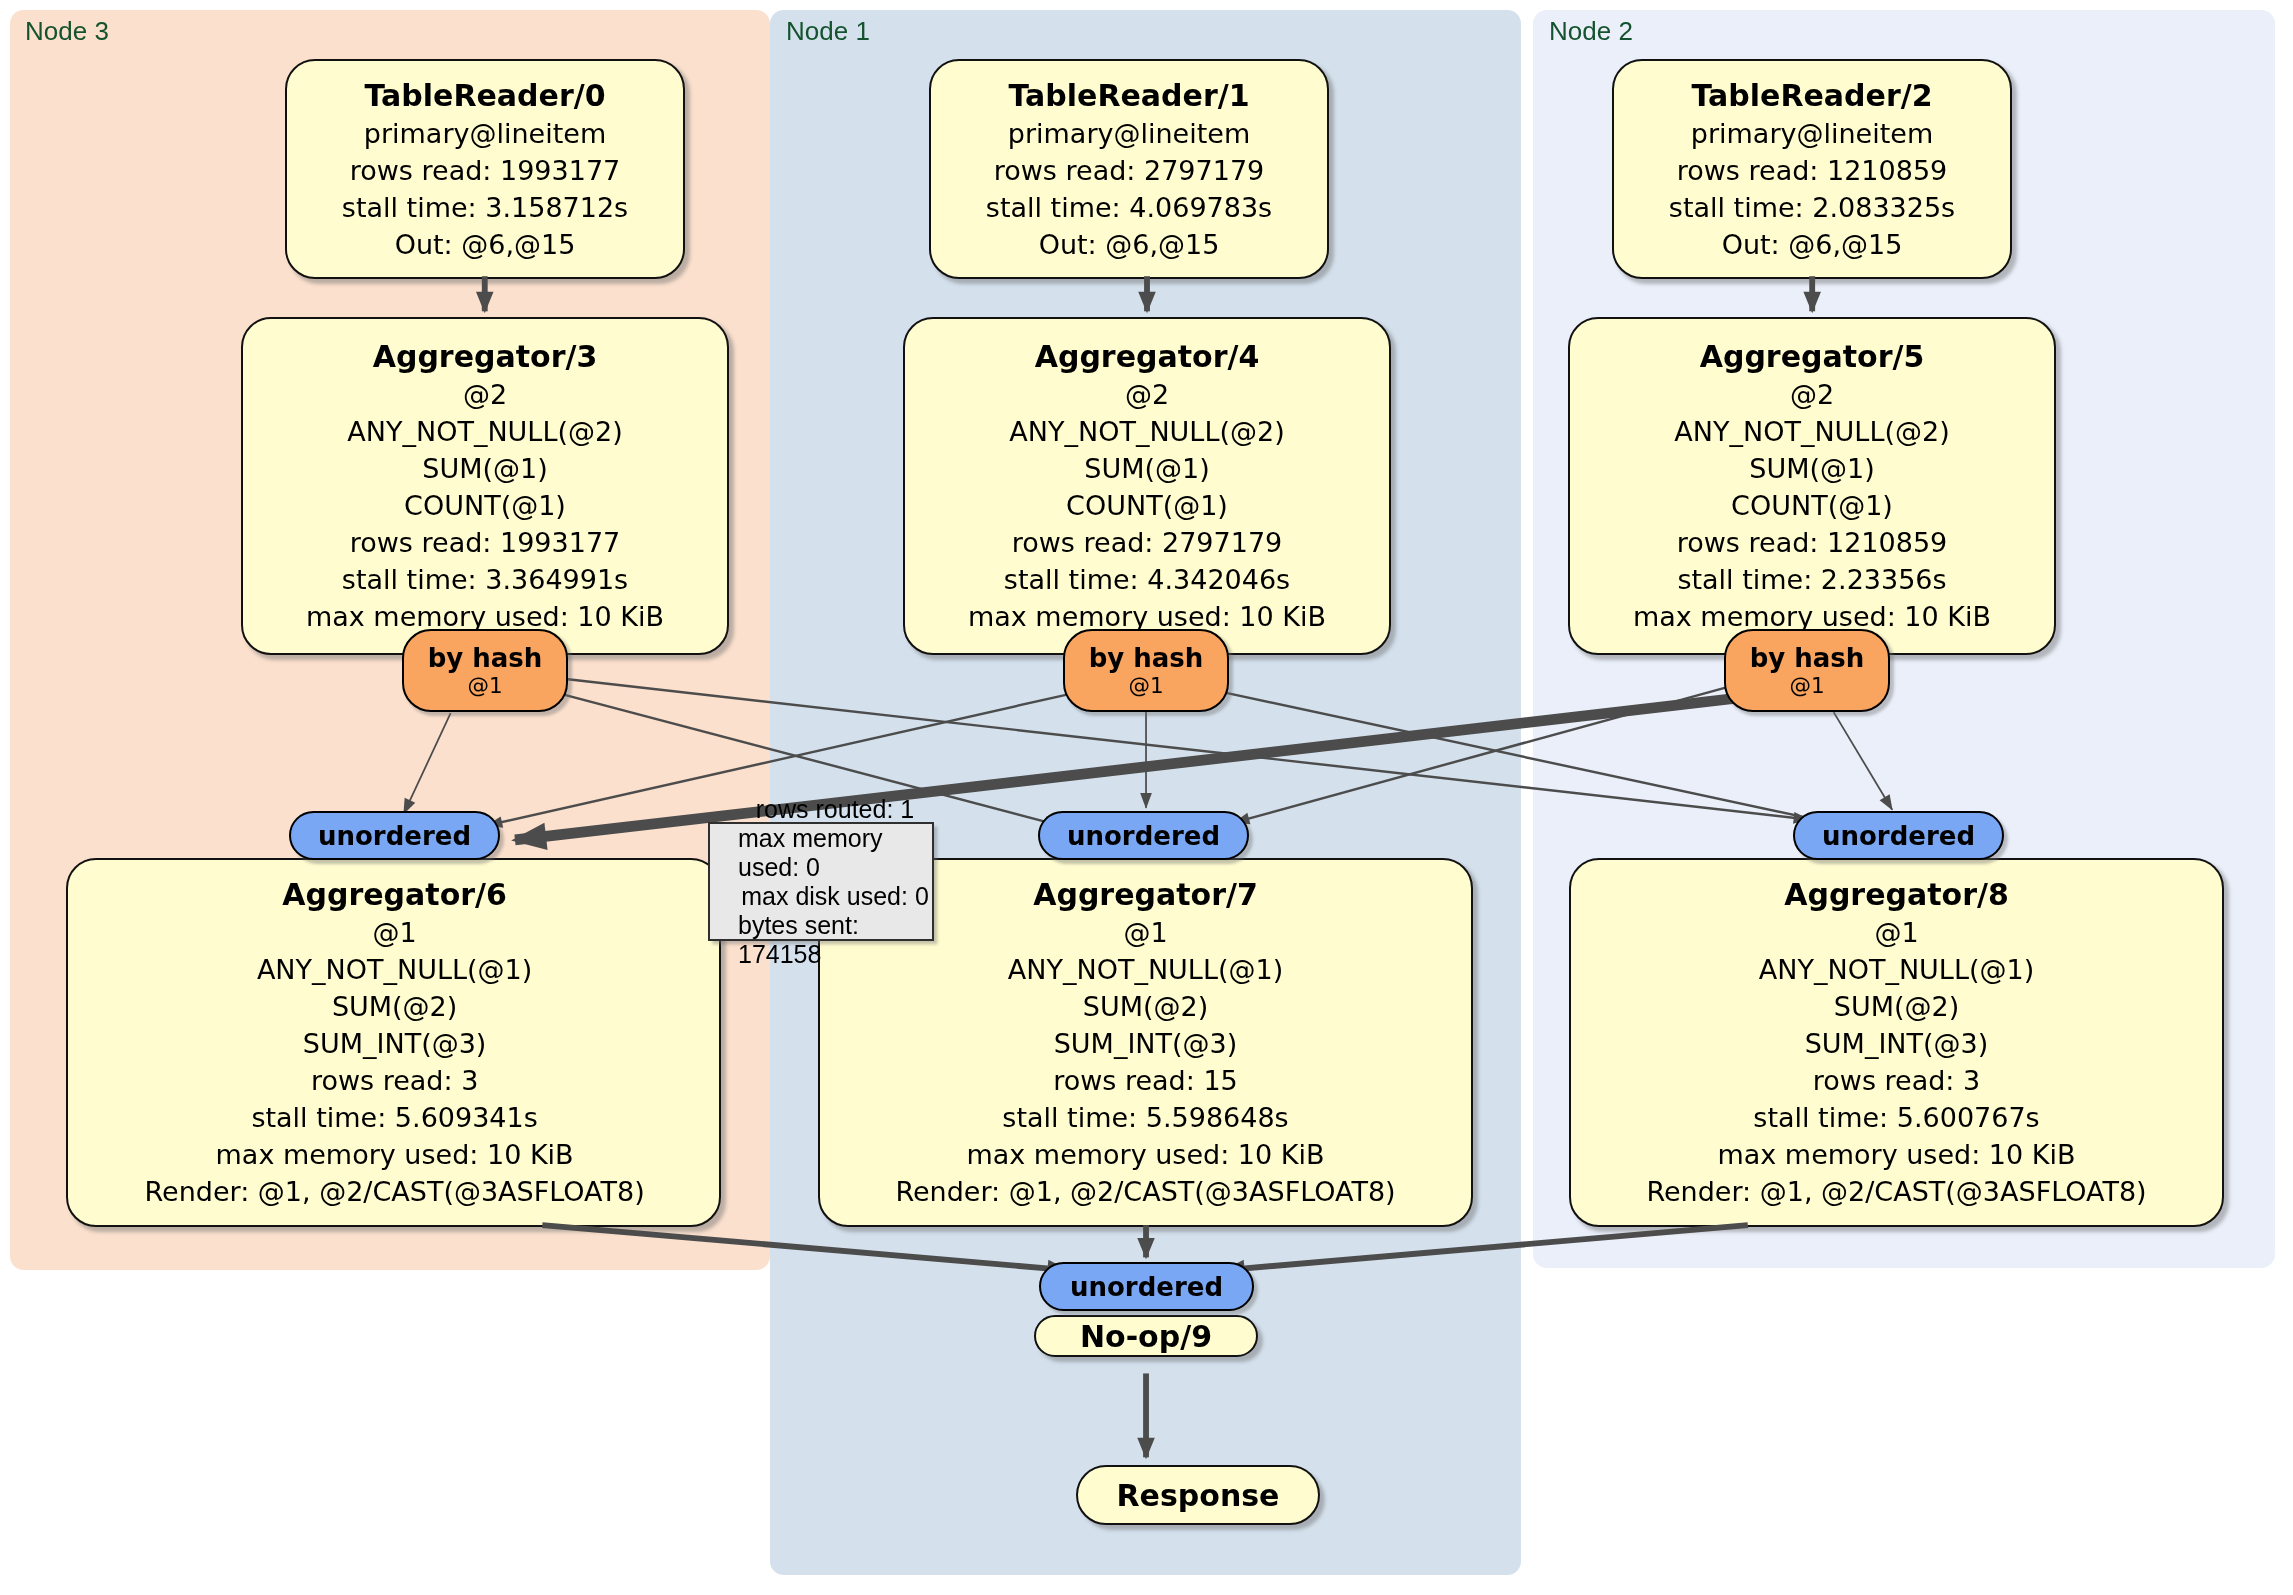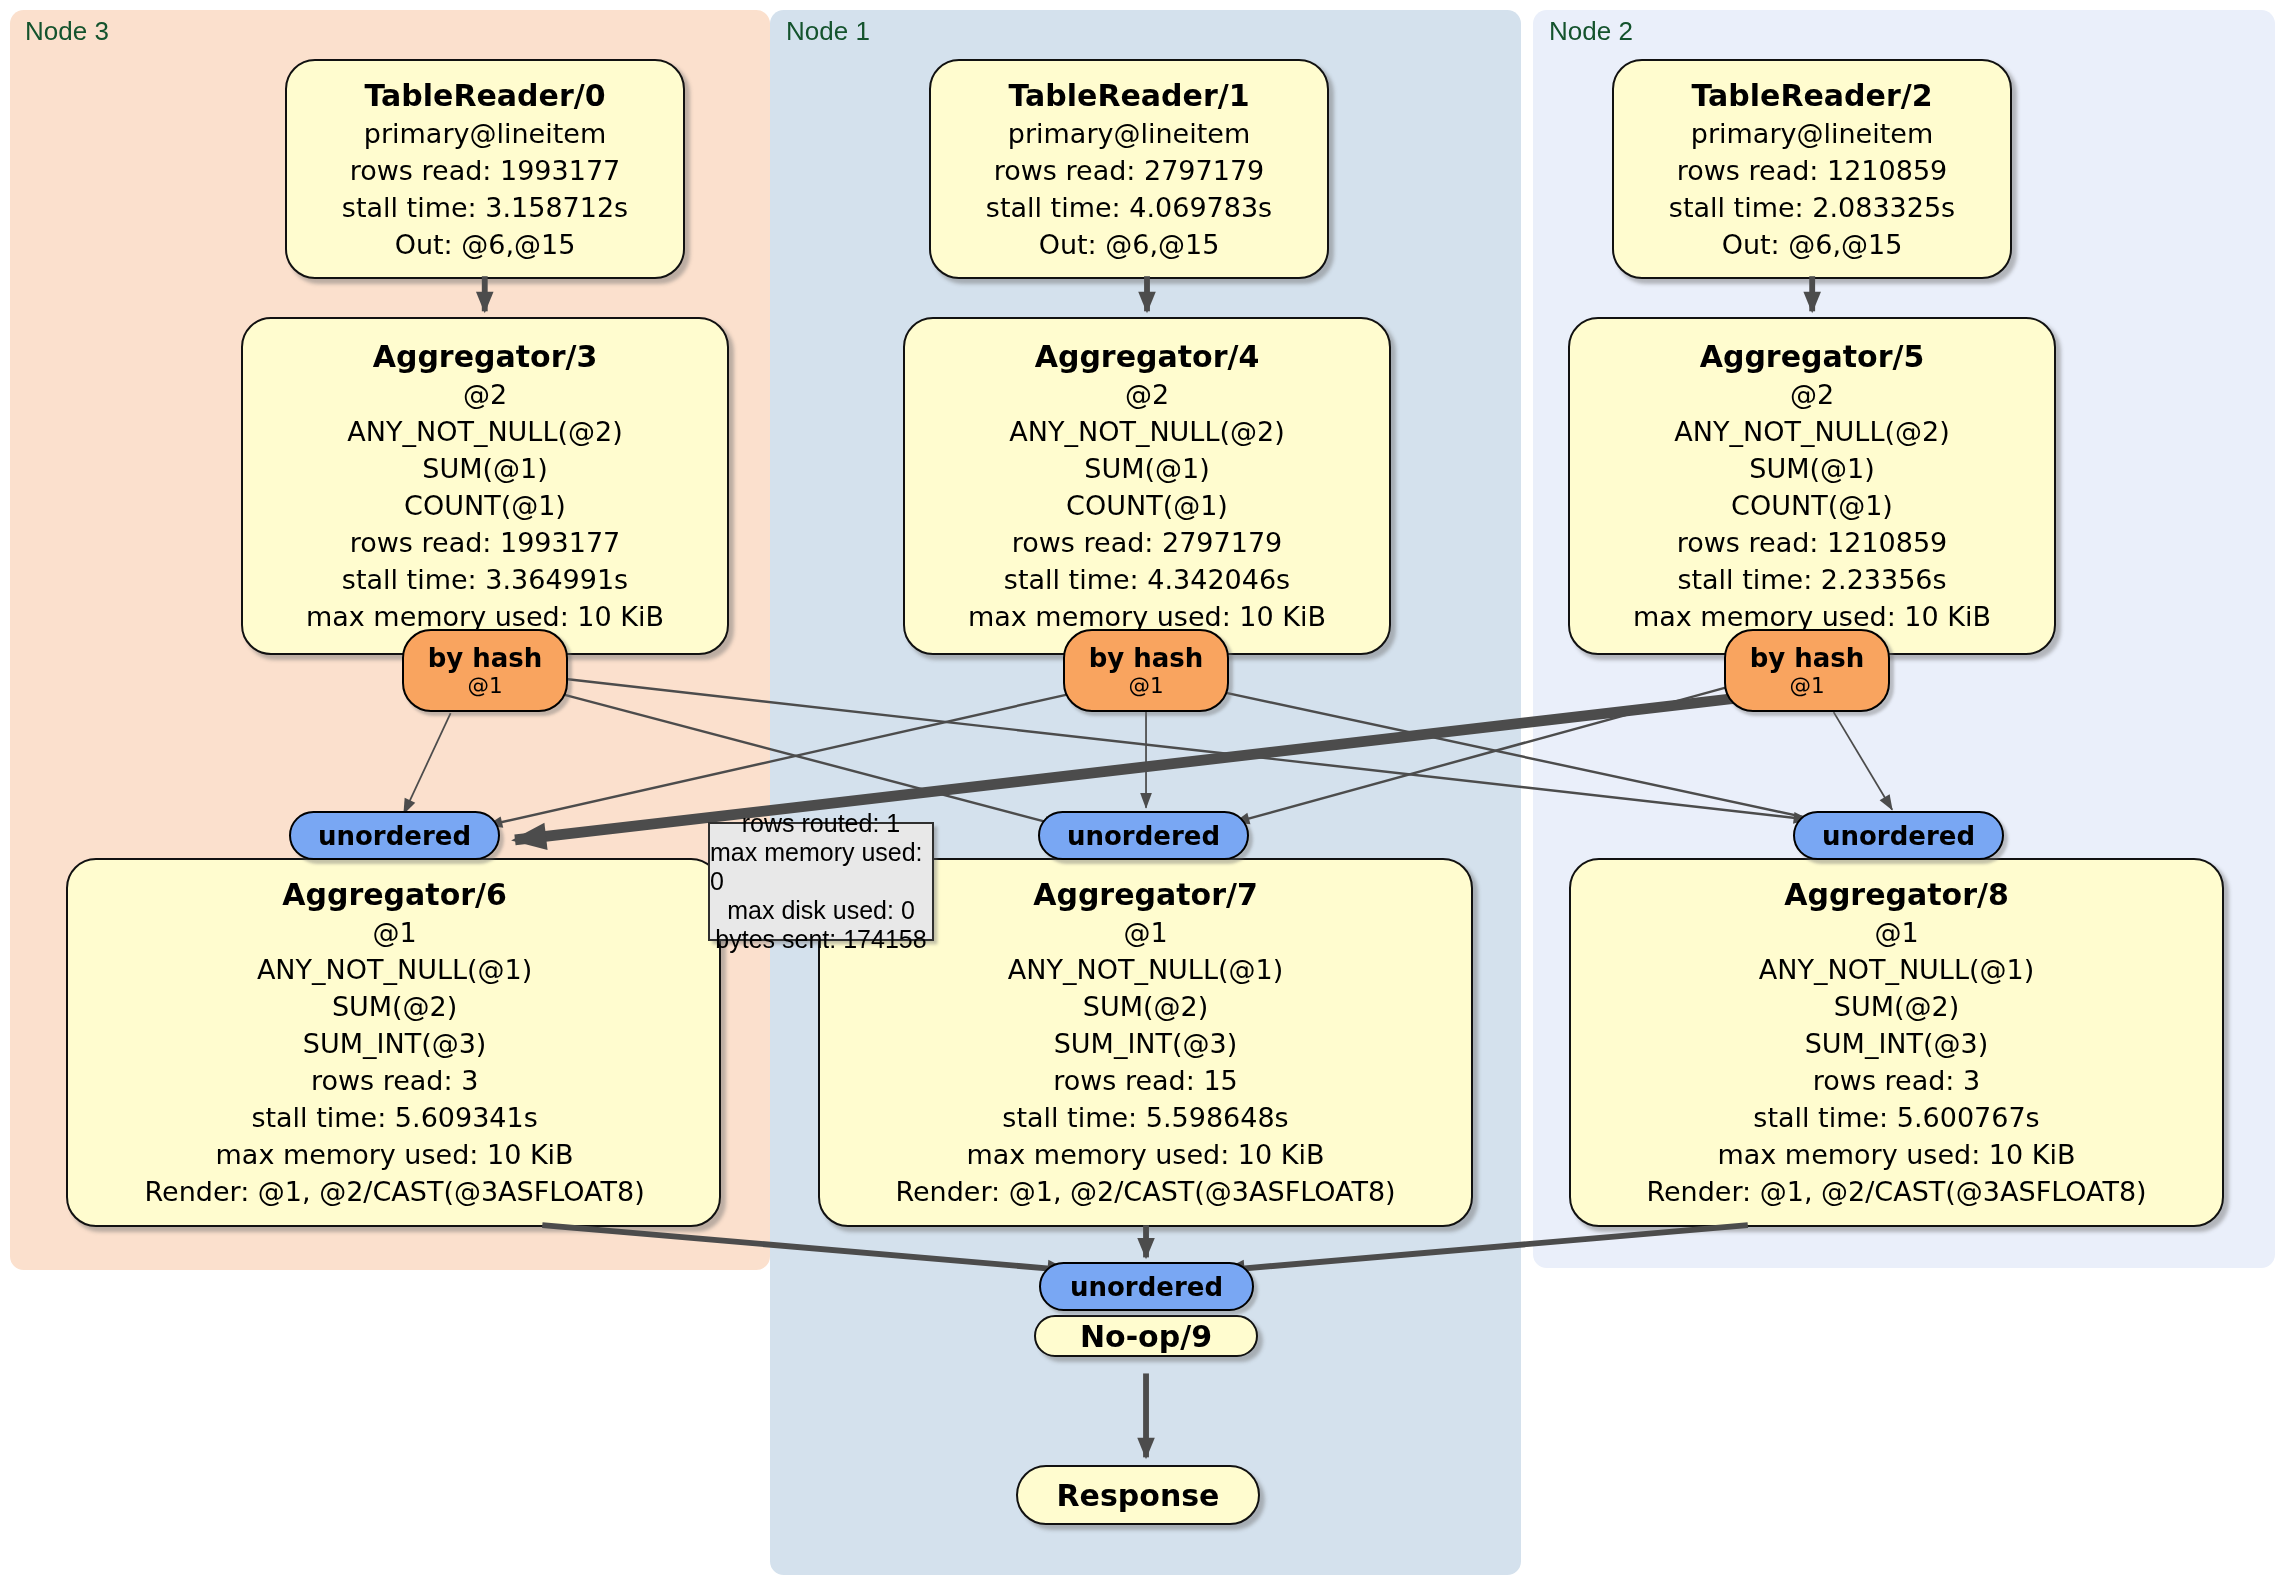--- a/index.html
+++ b/index.html
@@ -18,21 +18,21 @@
           box-sizing:border-box;display:flex;flex-direction:column;justify-content:center;align-items:center;
           box-shadow:3.9px 3.9px 2.9px rgba(110,110,110,.4);}
   .router .r1{font-weight:bold;font-size:26px;line-height:29px;color:#000;}
   .router .r2{font-size:21.5px;line-height:25px;color:#000;}
   .stream{position:absolute;background:#79a7f3;border:2.9px solid #000;border-radius:25px;z-index:4;
           box-sizing:border-box;display:flex;justify-content:center;align-items:center;
           font-weight:bold;font-size:26px;color:#000;box-shadow:3.9px 3.9px 2.9px rgba(110,110,110,.4);}
   .tooltip{position:absolute;background:#e8e8e8;border:2.9px solid #2f2f2f;z-index:5;box-sizing:border-box;
            display:flex;flex-direction:column;justify-content:center;align-items:center;
            font-family:"Liberation Sans",sans-serif;font-size:25px;line-height:29px;color:#000;
-           box-shadow:3.9px 3.9px 2.9px rgba(110,110,110,.4);}
+           box-shadow:3.9px 3.9px 2.9px rgba(110,110,110,.4);padding-left:28px;}
 </style>
 </head>
 <body>
 
 <div class="canvas">
 
   <div class="panel" style="left:9.8px;top:9.8px;width:760px;height:1260px;background:#fbe0cd;"></div>
   <div class="panel" style="left:770px;top:9.8px;width:751px;height:1565px;background:#d4e1ed;"></div>
   <div class="panel" style="left:1533px;top:9.8px;width:742px;height:1258px;background:#eaeffa;"></div>
 
@@ -123,21 +123,21 @@
     <div class="yl">SUM_INT(@3)</div>
     <div class="yl">rows read: 3</div>
     <div class="yl">stall time: 5.600767s</div>
     <div class="yl">max memory used: 10 KiB</div>
     <div class="yl">Render: @1, @2/CAST(@3ASFLOAT8)</div>
   </div>
 
   <div class="ybox" style="left:1034px;top:1315px;width:224px;height:42px;padding:14px;">
     <div class="yt">No-op/9</div>
   </div>
-  <div class="ybox" style="left:1016px;top:1465px;width:244px;height:60px;padding:2px;">
+  <div class="ybox" style="left:1076px;top:1465px;width:244px;height:60px;padding:2px;">
     <div class="yt">Response</div>
   </div>
 
   <svg class="edges" width="2294" height="1596" viewBox="0 0 2352 1636">
     <defs>
       <marker id="ah-s" markerUnits="userSpaceOnUse" markerWidth="18" markerHeight="14" refX="16" refY="7" orient="auto">
         <path d="M1,1 L17,7 L1,13 z" fill="#4c4c4c"></path>
       </marker>
       <marker id="ah-m" markerUnits="userSpaceOnUse" markerWidth="24" markerHeight="20" refX="21" refY="10" orient="auto">
         <path d="M1,1 L23,10 L1,19 z" fill="#4c4c4c"></path>

